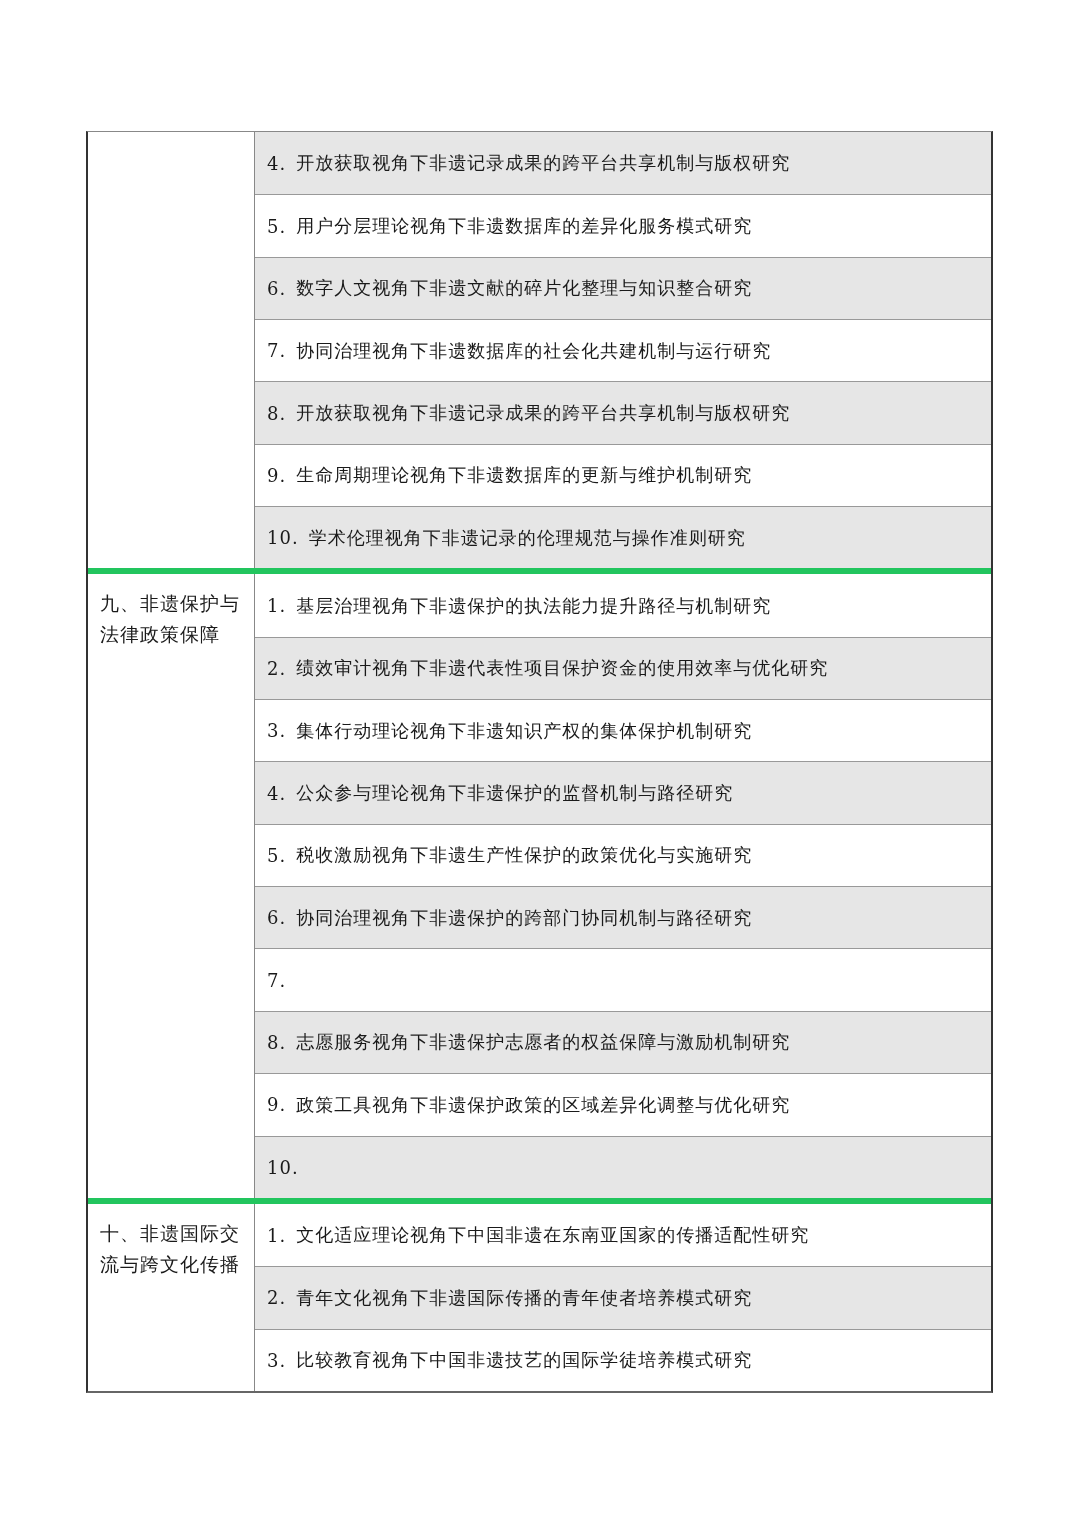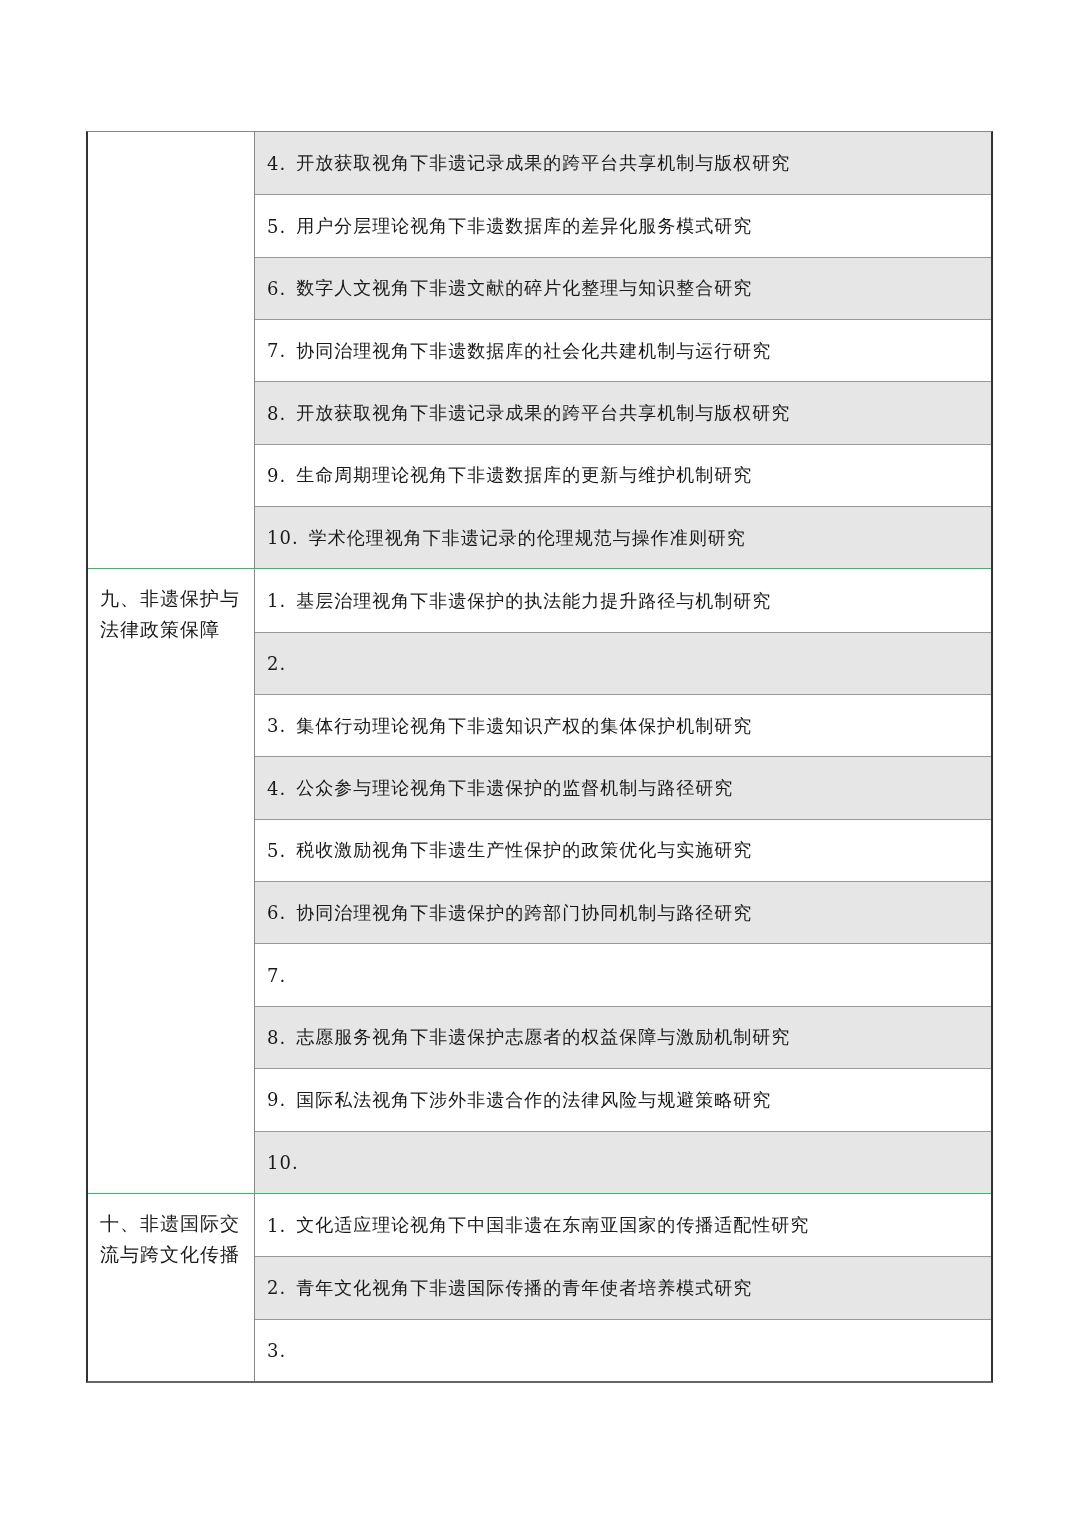--- a/index.html
+++ b/index.html
@@ -4,21 +4,21 @@
   <style>
     html, body { margin: 0; padding: 0; background: #ffffff; }
     body { width: 1080px; height: 1528px; position: relative; overflow: hidden;
            font-family: "DejaVu Serif", "Liberation Serif", serif; color: #1a1a1a; }
     .table {
       position: absolute; left: 86px; top: 131px; width: 907px;
       border-left: 2px solid #333; border-right: 2px solid #333;
       border-top: 1px solid #888; border-bottom: 2px solid #666;
       box-sizing: border-box;
     }
-    .group { display: flex; border-top: 1px solid #22c55e; }
+    .group { display: flex; border-top: 6px solid #22c55e; }
     .group:first-child { border-top: none; }
     .cat {
       width: 167px; flex: none; border-right: 1.5px solid #888;
       box-sizing: border-box; padding: 14px 10px 0 12px;
       font-size: 19px; line-height: 31px; letter-spacing: 1px;
     }
     .items { flex: 1; }
     .row {
       height: 62.35px; box-sizing: border-box; display: flex; align-items: center;
       padding-left: 12px; font-size: 18px; letter-spacing: 1px;
@@ -69,20 +69,21 @@
 
   <div class="group">
     <div class="cat">九、非遗保护与法律政策保障</div>
     <div class="items">
       <div class="row">
           <span class="num">1.</span>
           <span>基层治理视角下非遗保护的执法能力提升路径与机制研究</span>
         </div>
       <div class="row shade">
           <span class="num">2.</span>
+          <span>绩效审计视角下非遗代表性项目保护资金的使用效率与优化研究</span>
         </div>
       <div class="row">
           <span class="num">3.</span>
           <span>集体行动理论视角下非遗知识产权的集体保护机制研究</span>
         </div>
       <div class="row shade">
           <span class="num">4.</span>
           <span>公众参与理论视角下非遗保护的监督机制与路径研究</span>
         </div>
       <div class="row">
@@ -95,38 +96,39 @@
         </div>
       <div class="row">
           <span class="num">7.</span>
         </div>
       <div class="row shade">
           <span class="num">8.</span>
           <span>志愿服务视角下非遗保护志愿者的权益保障与激励机制研究</span>
         </div>
       <div class="row">
           <span class="num">9.</span>
-          <span>国际私法视角下涉外非遗合作的法律风险与规避策略研究</span>
+          <span>政策工具视角下非遗保护政策的区域差异化调整与优化研究</span>
         </div>
       <div class="row shade">
           <span class="num">10.</span>
         </div>
     </div>
   </div>
 
   <div class="group">
     <div class="cat">十、非遗国际交流与跨文化传播</div>
     <div class="items">
       <div class="row">
           <span class="num">1.</span>
           <span>文化适应理论视角下中国非遗在东南亚国家的传播适配性研究</span>
         </div>
       <div class="row shade">
           <span class="num">2.</span>
           <span>青年文化视角下非遗国际传播的青年使者培养模式研究</span>
         </div>
       <div class="row">
           <span class="num">3.</span>
+          <span>比较教育视角下中国非遗技艺的国际学徒培养模式研究</span>
         </div>
     </div>
   </div>
 
 </div>
 
 </body></html>

